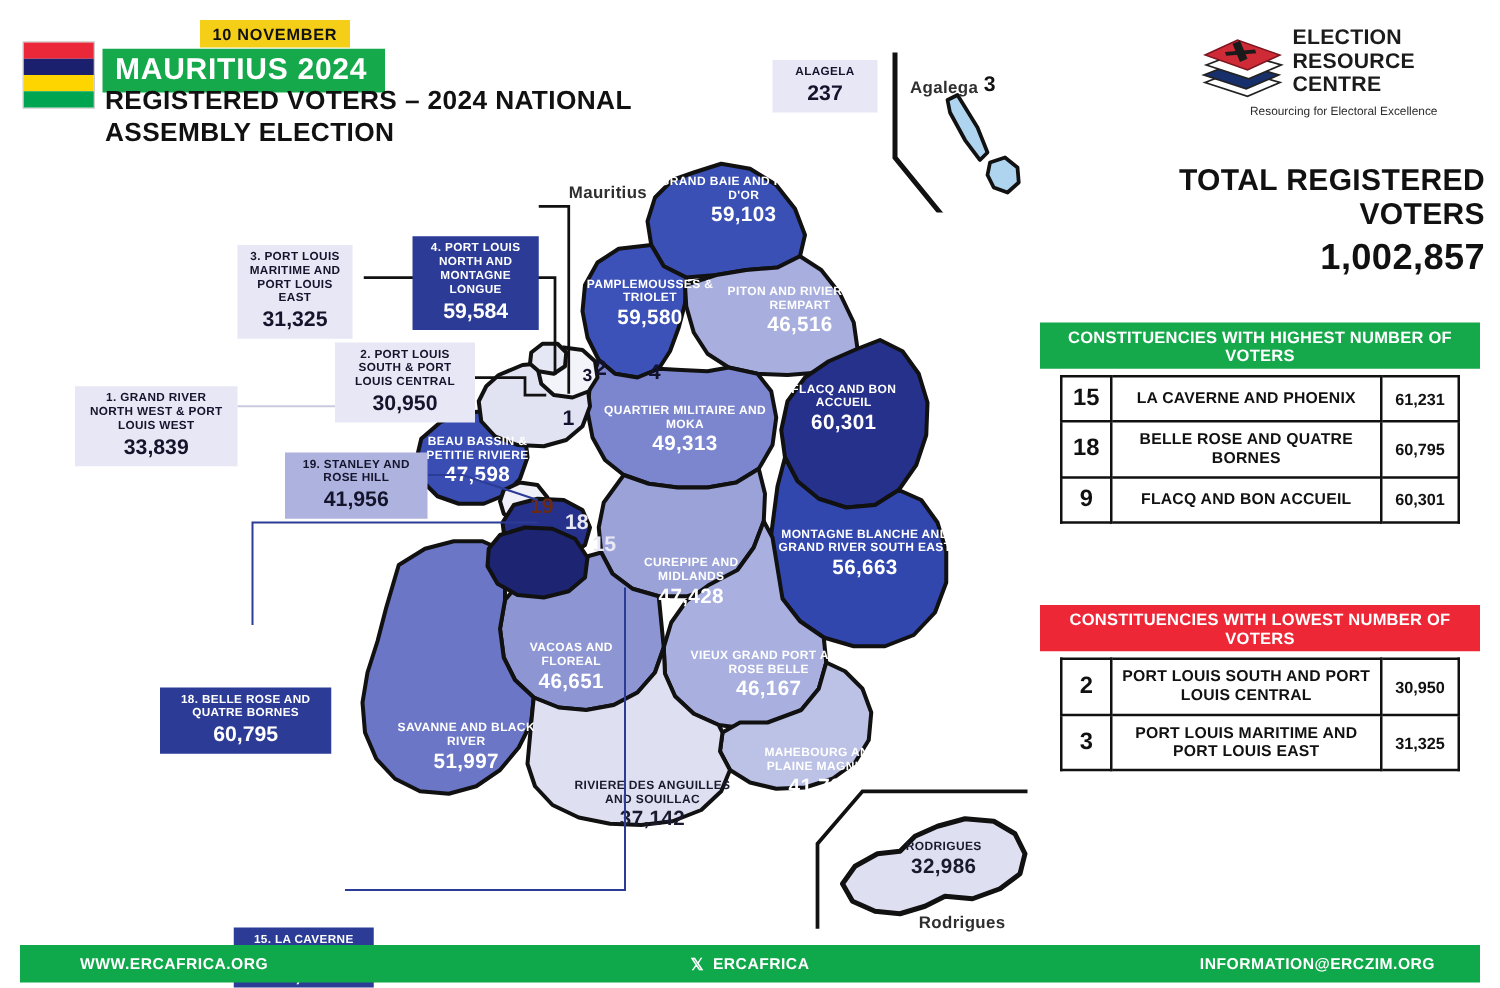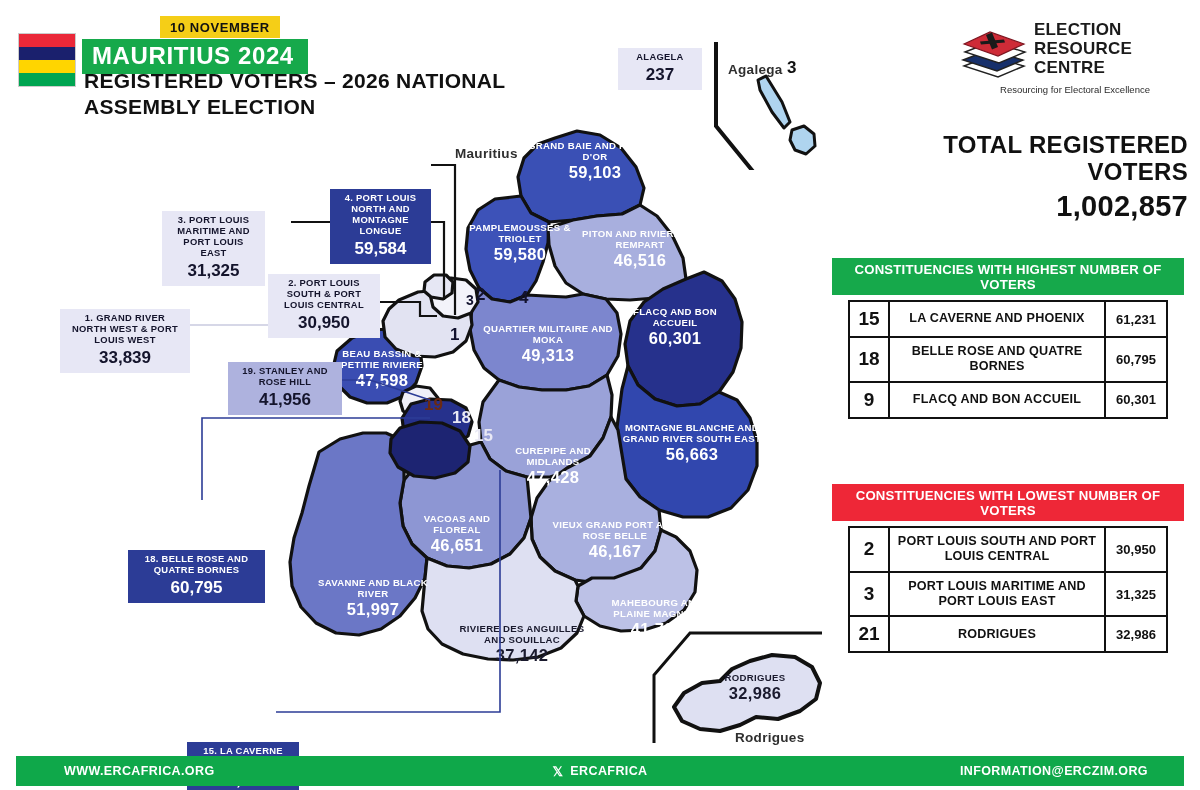--- a/index.html
+++ b/index.html
@@ -131,21 +131,21 @@
 <div class="page">
 
   <div class="flag">
     <div class="fl-red" style="background: rgb(234, 40, 57);"></div>
       <div class="fl-navy" style="background: rgb(26, 32, 109);"></div>
       <div class="fl-yellow" style="background: rgb(255, 213, 0);"></div>
       <div class="fl-green" style="background: rgb(0, 165, 81);"></div>
   </div>
   <div class="date-chip">10 NOVEMBER</div>
   <div class="title-chip">MAURITIUS 2024</div>
-  <div class="subtitle">REGISTERED VOTERS – 2026 NATIONAL ASSEMBLY ELECTION</div>
+  <div class="subtitle">REGISTERED VOTERS – 2024 NATIONAL ASSEMBLY ELECTION</div>
 
   <div class="logo-wrap">
     <svg class="logo-books" viewBox="0 0 68 58">
       <path d="M4 44 L30 34 L64 44 L38 55 Z" fill="#ffffff" stroke="#222" stroke-width="1.4"></path>
       <path d="M3 38 L29 28 L63 38 L37 49 Z" fill="#17306b" stroke="#222" stroke-width="1.4"></path>
       <path d="M5 30 L31 20 L65 30 L39 41 Z" fill="#ffffff" stroke="#222" stroke-width="1.4"></path>
       <path d="M4 22 L30 10 L64 22 L38 34 Z" fill="#CE2B37" stroke="#7d1520" stroke-width="1.2"></path>
       <path d="M26 13 L32 10.5 L38 25 L32 27.5 Z" fill="#1a1a1a"></path>
       <path d="M20 19.5 L44 17.5 L45 20.5 L21 22.5 Z" fill="#1a1a1a"></path>
     </svg>
@@ -193,25 +193,20 @@
           <tr>
         <td class="num">2</td>
         <td class="cname">PORT LOUIS SOUTH AND PORT LOUIS CENTRAL</td>
         <td class="cval">30,950</td>
       </tr>
       <tr>
         <td class="num">3</td>
         <td class="cname">PORT LOUIS MARITIME AND PORT LOUIS EAST</td>
         <td class="cval">31,325</td>
       </tr>
-      <tr>
-        <td class="num">21</td>
-        <td class="cname">RODRIGUES</td>
-        <td class="cval">32,986</td>
-      </tr>
     </tbody>
       </table>
   </div>
 
   <div class="map-area">
 
     <svg class="mapsvg" width="860" height="755" viewBox="0 0 860 755">
       <g stroke="#111" stroke-width="3.2" stroke-linejoin="round">
 
         <path id="r-grandbaie" d="M555,138 L577,131 L600,135 L621,148 L636,167 L644,188 L640,205 L622,214 L597,216 L573,220 L549,222 L531,213 L521,196 L518,177 L524,158 L538,144 Z" fill="#3A50B5"></path>
@@ -345,21 +340,21 @@
       <polyline points="202,500 202,418 430,418" fill="none" stroke="#2C3C96" stroke-width="1.6"></polyline>
       <polyline points="276,712 500,712 500,470" fill="none" stroke="#2C3C96" stroke-width="1.6"></polyline>
     </svg>
   </div>
 
   <div class="callout darkbox" style="left:330px; top:141px; width:101px;">
     <div class="cname">4. PORT LOUIS NORTH AND MONTAGNE LONGUE</div>
     <div class="cval">59,584</div>
   </div>
 
-  <div class="callout lightbox" style="left:162px; top:196px; width:103px;margin-top:15px;">
+  <div class="callout lightbox" style="left:190px; top:196px; width:92px;">
     <div class="cname">3. PORT LOUIS MARITIME AND PORT LOUIS EAST</div>
     <div class="cval">31,325</div>
   </div>
 
   <div class="callout lightbox" style="left:268px; top:274px; width:112px;">
     <div class="cname">2. PORT LOUIS SOUTH &amp; PORT LOUIS CENTRAL</div>
     <div class="cval">30,950</div>
   </div>
 
   <div class="callout lightbox" style="left:60px; top:309px; width:130px;">

